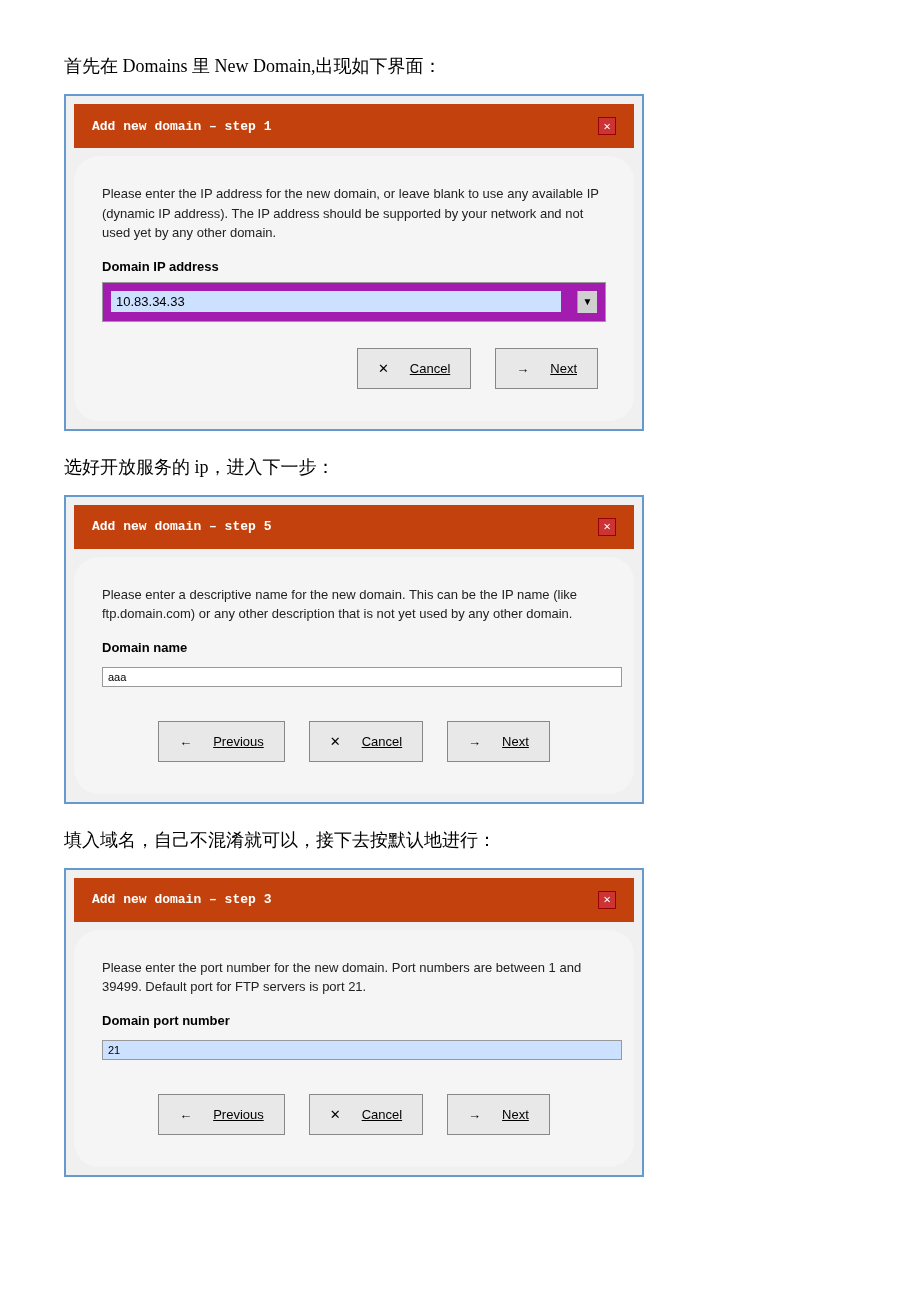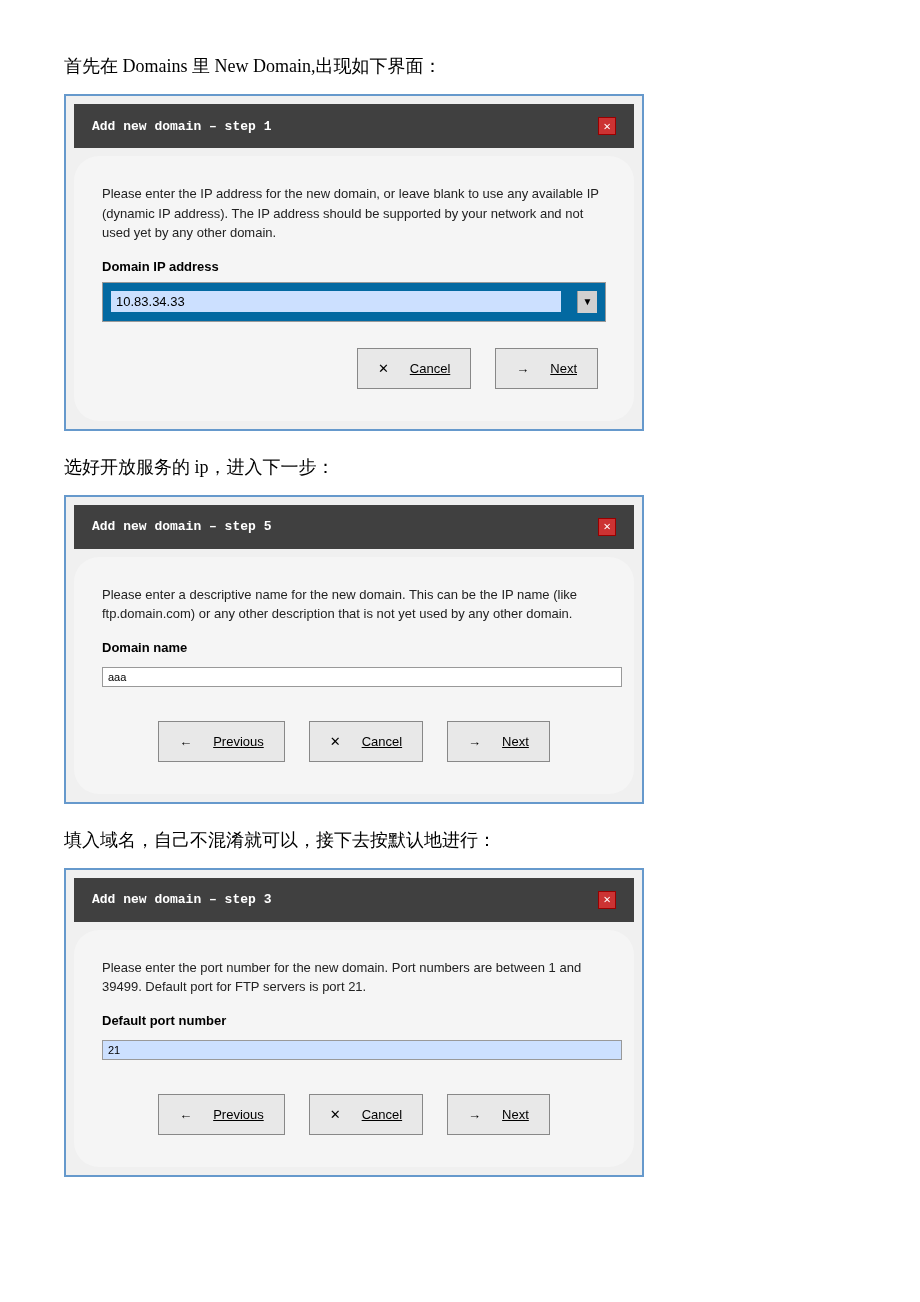--- a/index.html
+++ b/index.html
@@ -20,21 +20,21 @@
     }
 
     .dialog-box {
       border: 2px solid #6699cc;
       background: #f0f0f0;
       margin-bottom: 24px;
       width: 580px;
     }
 
     .dialog-titlebar {
-      background: #404040;
+      background: #c2410c;
       color: #fff;
       font-family: "Courier New", monospace;
       font-size: 13px;
       font-weight: bold;
       padding: 5px 10px;
       display: flex;
       align-items: center;
       justify-content: space-between;
     }
 
@@ -68,21 +68,21 @@
     .field-label {
       font-size: 13px;
       font-weight: bold;
       margin-bottom: 4px;
     }
 
     .field-input-with-dropdown {
       display: flex;
       align-items: center;
       border: 1px solid #999;
-      background: #0369a1;
+      background: #a21caf;
     }
 
     .field-input-with-dropdown input {
       flex: 1;
       border: none;
       outline: none;
       padding: 3px 5px;
       font-size: 13px;
       background: #cce0ff;
       color: #000;
@@ -217,21 +217,21 @@
 
 <div class="dialog-box">
   <div class="dialog-titlebar">
     <span>Add new domain – step 3</span>
     <div class="dialog-close-btn">
       <span>✕</span>
     </div>
   </div>
   <div class="dialog-body">
     <p class="dialog-description">Please enter the port number for the new domain. Port numbers are between 1 and 39499. Default port for FTP servers is port 21.</p>
-    <div class="field-label">Default port number</div>
+    <div class="field-label">Domain port number</div>
     <input type="text" class="text-input-plain text-input-selected" style="background: rgb(204, 224, 255); width: 100%;" value="21">
     <div class="button-row-3">
       <button class="btn">
         <span class="btn-icon">←</span>
         <span class="btn-text">Previous</span>
       </button>
       <button class="btn">
         <span class="btn-icon">✕</span>
         <span class="btn-text">Cancel</span>
       </button>

